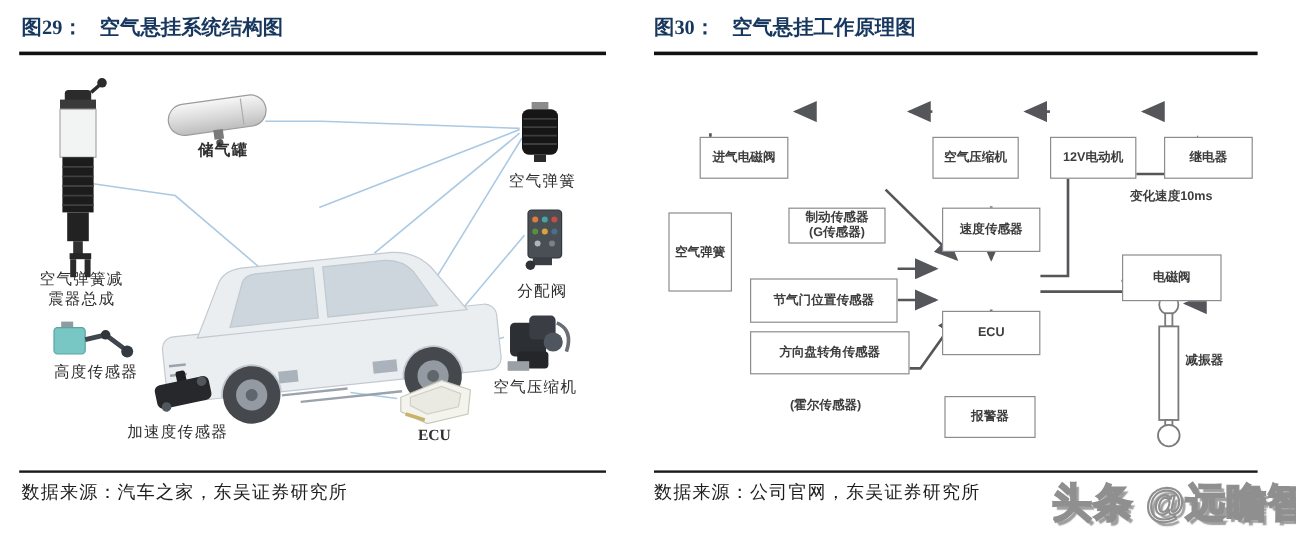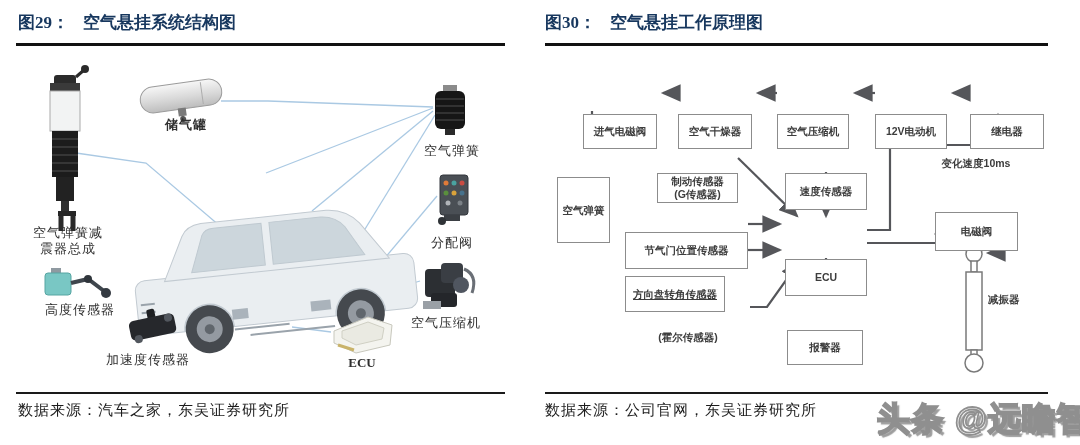--- a/index.html
+++ b/index.html
@@ -207,30 +207,29 @@
         <g stroke="#7a7a7a" stroke-width="1.5" fill="#ffffff">
           <circle cx="429" cy="194" r="8"></circle>
           <rect x="426" y="201" width="6" height="11"></rect>
           <rect x="421" y="212" width="16" height="78"></rect>
           <rect x="426" y="290" width="6" height="5"></rect>
           <circle cx="429" cy="303" r="9"></circle>
         </g>
       </svg>
 
       <div class="fbox" style="left:38px;top:16px;width:74px;height:35px;">进气电磁阀</div>
-      <div class="fbox" style="left:133px;top:16px;width:74px;height:35px;">空气干燥器</div>
       <div class="fbox" style="left:232px;top:16px;width:72px;height:35px;">空气压缩机</div>
       <div class="fbox" style="left:330px;top:16px;width:72px;height:35px;">12V电动机</div>
       <div class="fbox" style="left:425px;top:16px;width:74px;height:35px;">继电器</div>
       <div class="fbox" style="left:12px;top:79px;width:53px;height:66px;">空气弹簧</div>
       <div class="fbox" style="left:112px;top:75px;width:81px;height:30px;">制动传感器
 (G传感器)</div>
       <div class="fbox" style="left:240px;top:75px;width:82px;height:37px;">速度传感器</div>
       <div class="fbox" style="left:80px;top:134px;width:123px;height:37px;">节气门位置传感器</div>
-      <div class="fbox" style="left:80px;top:178px;width:100px;height:36px;text-decoration:underline;">方向盘转角传感器</div>
+      <div class="fbox" style="left:80px;top:178px;width:133px;height:36px;">方向盘转角传感器</div>
       <div class="fnote" style="left:83px;top:271px;width:120px;">(霍尔传感器)</div>
       <div class="fbox" style="left:240px;top:161px;width:82px;height:37px;">ECU</div>
       <div class="fbox" style="left:390px;top:114px;width:83px;height:39px;">电磁阀</div>
       <div class="fbox" style="left:242px;top:232px;width:76px;height:35px;">报警器</div>
       <div class="fnote" style="left:370px;top:97px;width:122px;">变化速度10ms</div>
       <div class="fnote" style="left:443px;top:233px;">减振器</div>
     </div>
 
     <div class="src-rule" style="left:545px;width:503px;"></div>
     <div class="source" style="left:545px;">数据来源：公司官网，东吴证券研究所</div>

